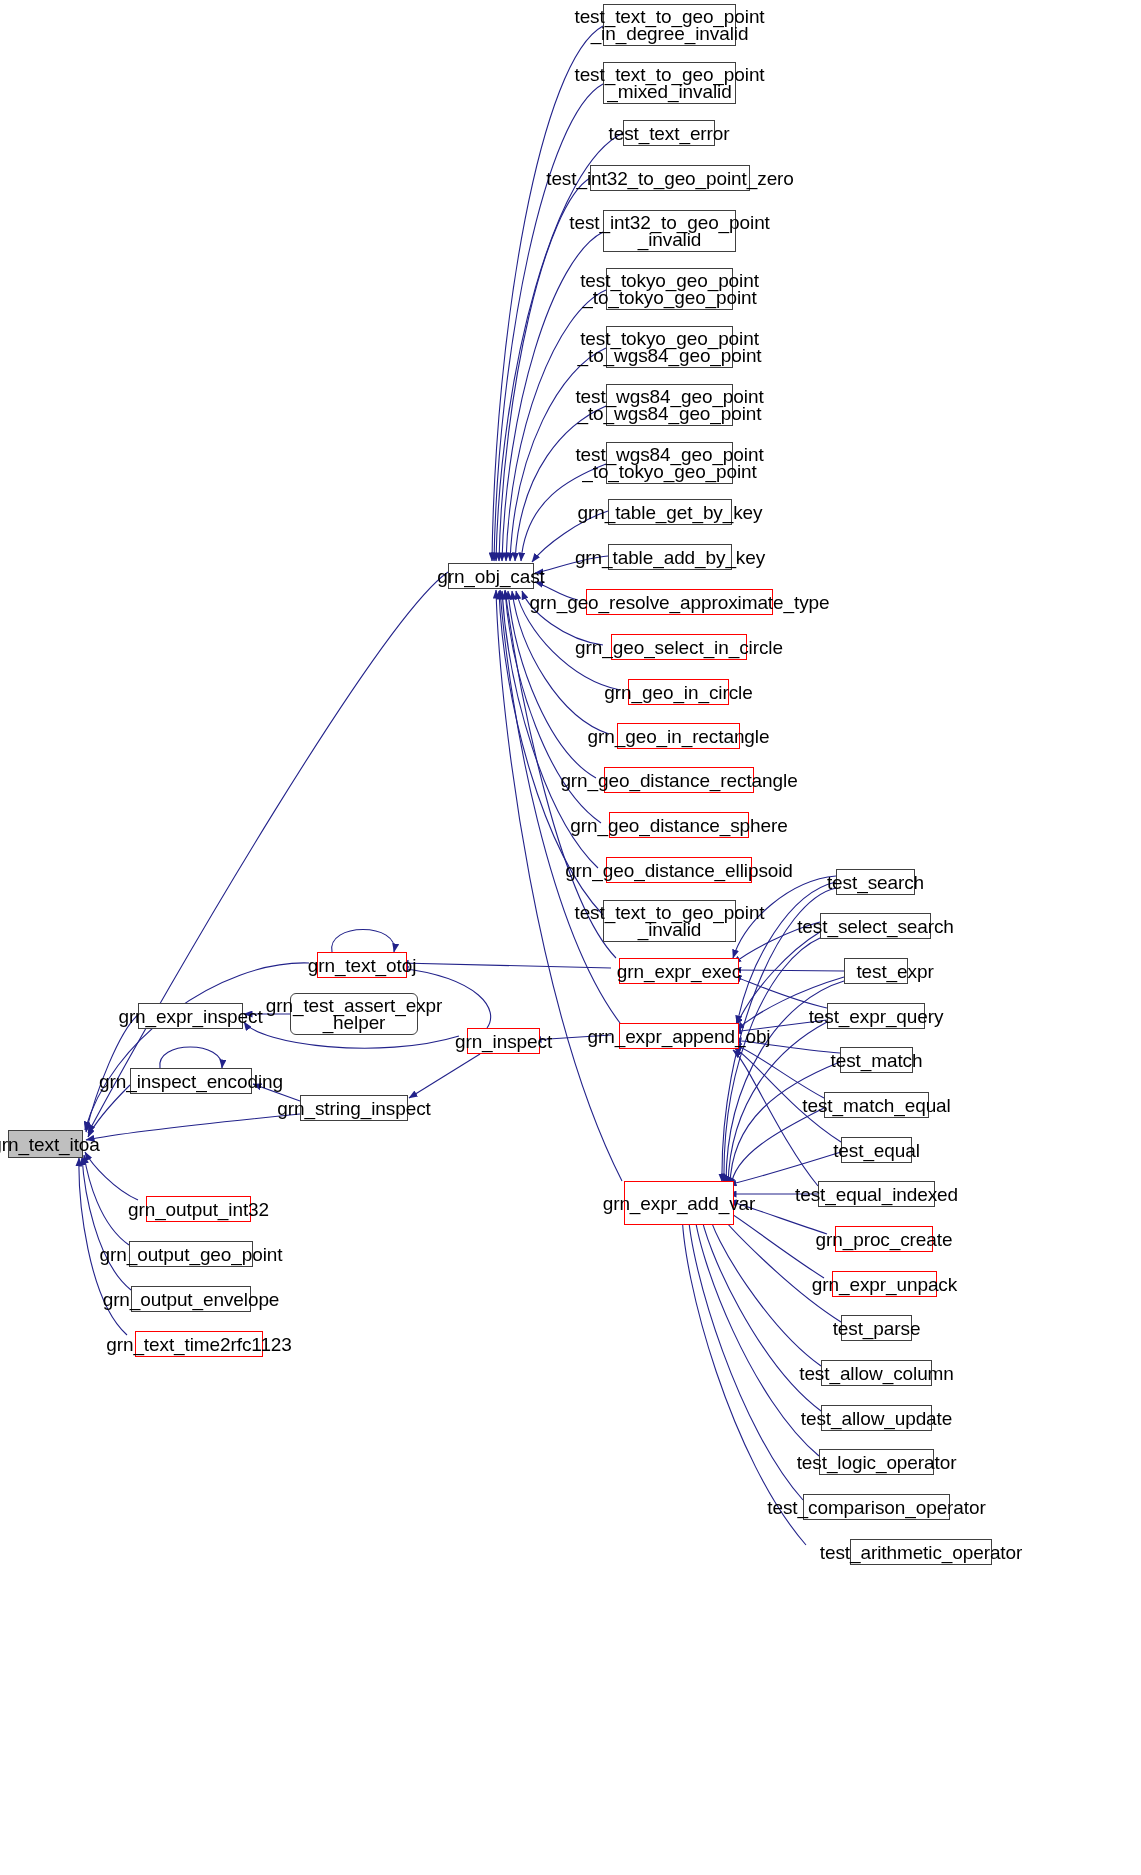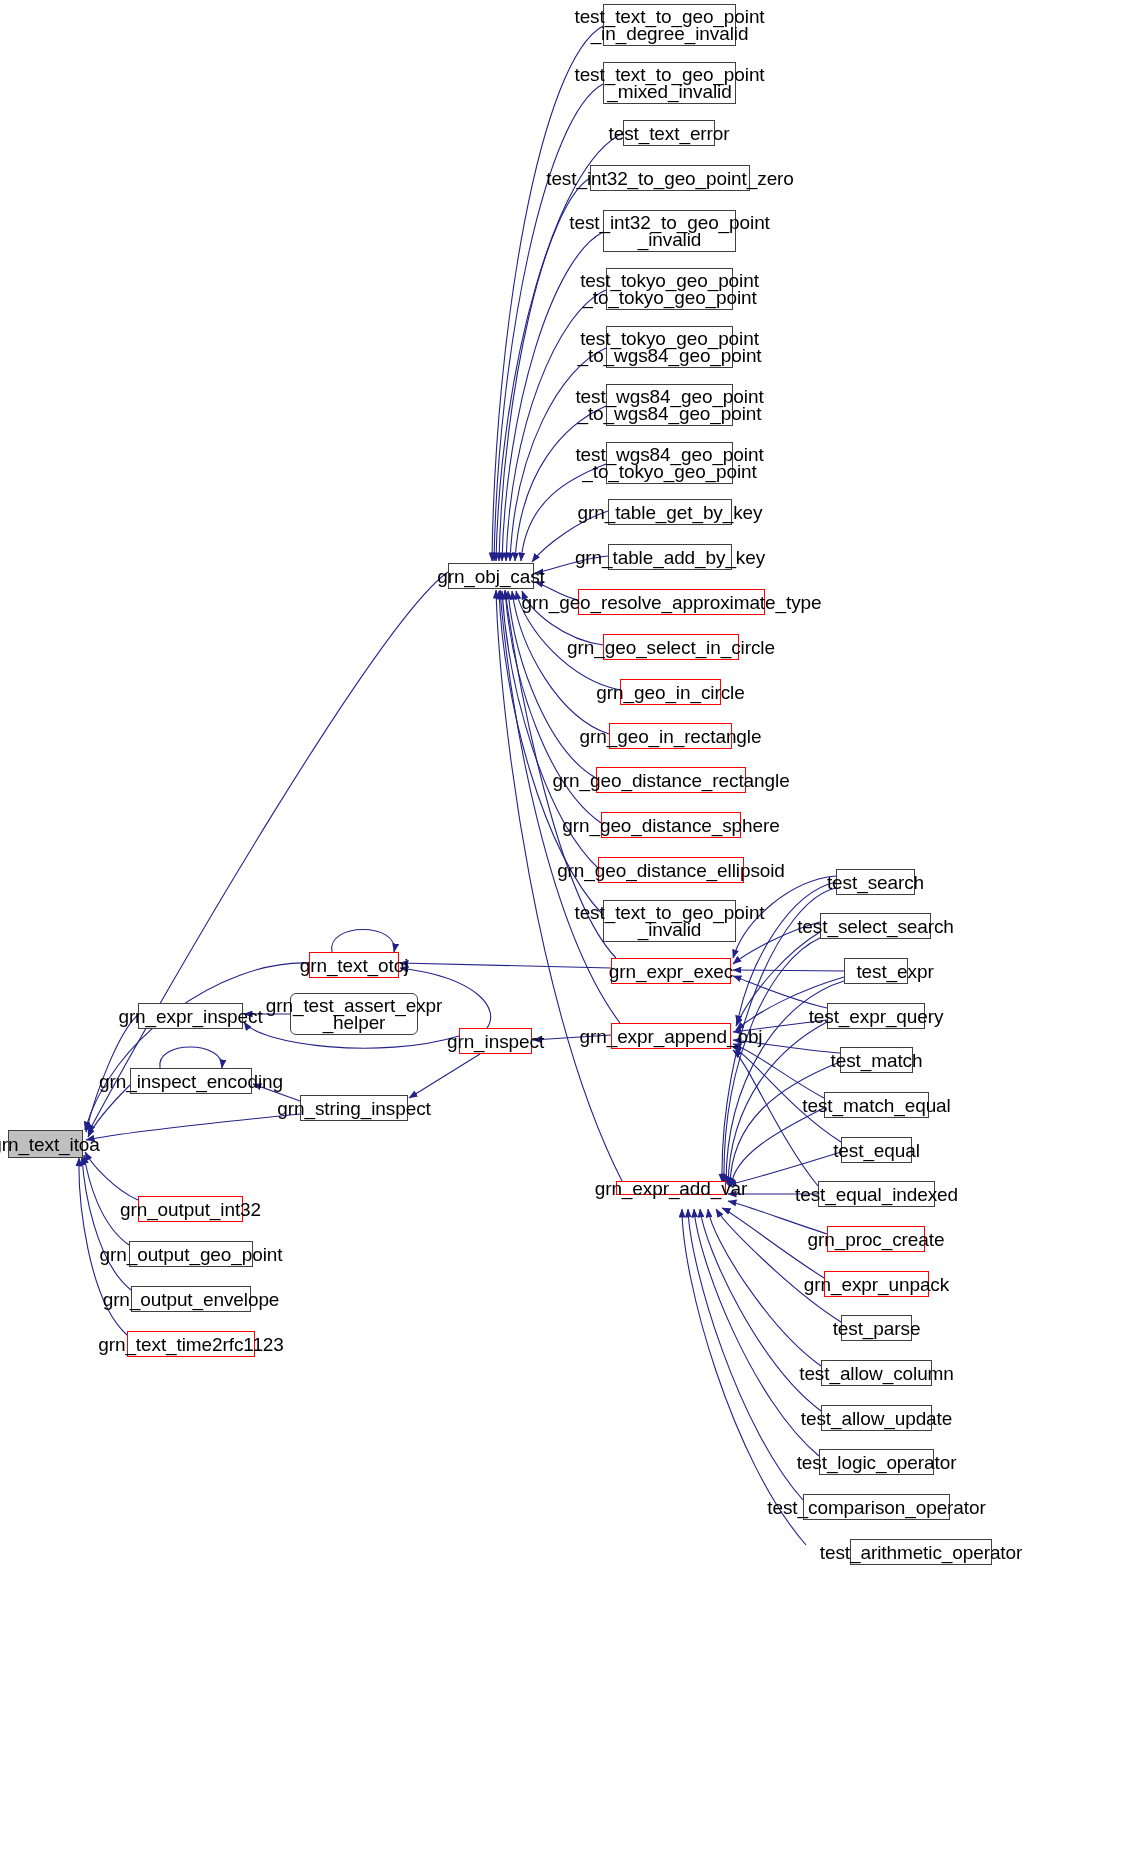--- a/index.html
+++ b/index.html
@@ -33,20 +33,21 @@
     background: #ffffff;
     border: 1px solid #404040;
     color: #000000;
     font-size: 19px;
     line-height: 17px;
     white-space: pre-line;
     letter-spacing: -0.1px;
   }
   .node.red {
     border-color: #ff0000;
+    margin-left: 8px;
   }
   .node.current {
     background: #bfbfbf;
     border-color: #404040;
   }
   .node .lbl {
     display: block;
     padding: 0 4px;
   }
 </style>
@@ -167,21 +168,21 @@
       <div class="node red" style="left: 603px; top: 634px; width: 136px; height: 26px;"><span class="lbl">grn_geo_select_in_circle</span></div>
       <div class="node red" style="left: 620px; top: 679px; width: 101px; height: 26px;"><span class="lbl">grn_geo_in_circle</span></div>
       <div class="node red" style="left: 609px; top: 723px; width: 123px; height: 26px;"><span class="lbl">grn_geo_in_rectangle</span></div>
       <div class="node red" style="left: 596px; top: 767px; width: 150px; height: 26px;"><span class="lbl">grn_geo_distance_rectangle</span></div>
       <div class="node red" style="left: 601px; top: 812px; width: 140px; height: 26px;"><span class="lbl">grn_geo_distance_sphere</span></div>
       <div class="node red" style="left: 598px; top: 857px; width: 146px; height: 26px;"><span class="lbl">grn_geo_distance_ellipsoid</span></div>
       <div class="node" style="left: 603px; top: 900px; width: 133px; height: 42px;"><span class="lbl">test_text_to_geo_point
 _invalid</span></div>
       <div class="node red" style="left: 611px; top: 958px; width: 120px; height: 26px;"><span class="lbl">grn_expr_exec</span></div>
       <div class="node red" style="left: 611px; top: 1023px; width: 120px; height: 26px;"><span class="lbl">grn_expr_append_obj</span></div>
-      <div class="node red" style="left: 616px; top: 1181px; width: 110px; height: 14px;"><span class="lbl">grn_expr_add_var</span></div>
+      <div class="node red" style="left: 616px; top: 1181px; width: 110px; height: 44px;"><span class="lbl">grn_expr_add_var</span></div>
       <div class="node" style="left: 836px; top: 869px; width: 79px; height: 26px;"><span class="lbl">test_search</span></div>
       <div class="node" style="left: 820px; top: 913px; width: 111px; height: 26px;"><span class="lbl">test_select_search</span></div>
       <div class="node" style="left: 844px; top: 958px; width: 64px; height: 26px; padding-left: 38px;"><span class="lbl">test_expr</span></div>
       <div class="node" style="left: 827px; top: 1003px; width: 98px; height: 26px;"><span class="lbl">test_expr_query</span></div>
       <div class="node" style="left: 840px; top: 1047px; width: 73px; height: 26px;"><span class="lbl">test_match</span></div>
       <div class="node" style="left: 824px; top: 1092px; width: 105px; height: 26px;"><span class="lbl">test_match_equal</span></div>
       <div class="node" style="left: 841px; top: 1137px; width: 71px; height: 26px;"><span class="lbl">test_equal</span></div>
       <div class="node" style="left: 818px; top: 1181px; width: 117px; height: 26px;"><span class="lbl">test_equal_indexed</span></div>
       <div class="node red" style="left: 827px; top: 1226px; width: 98px; height: 26px;"><span class="lbl">grn_proc_create</span></div>
       <div class="node red" style="left: 824px; top: 1271px; width: 105px; height: 26px;"><span class="lbl">grn_expr_unpack</span></div>

